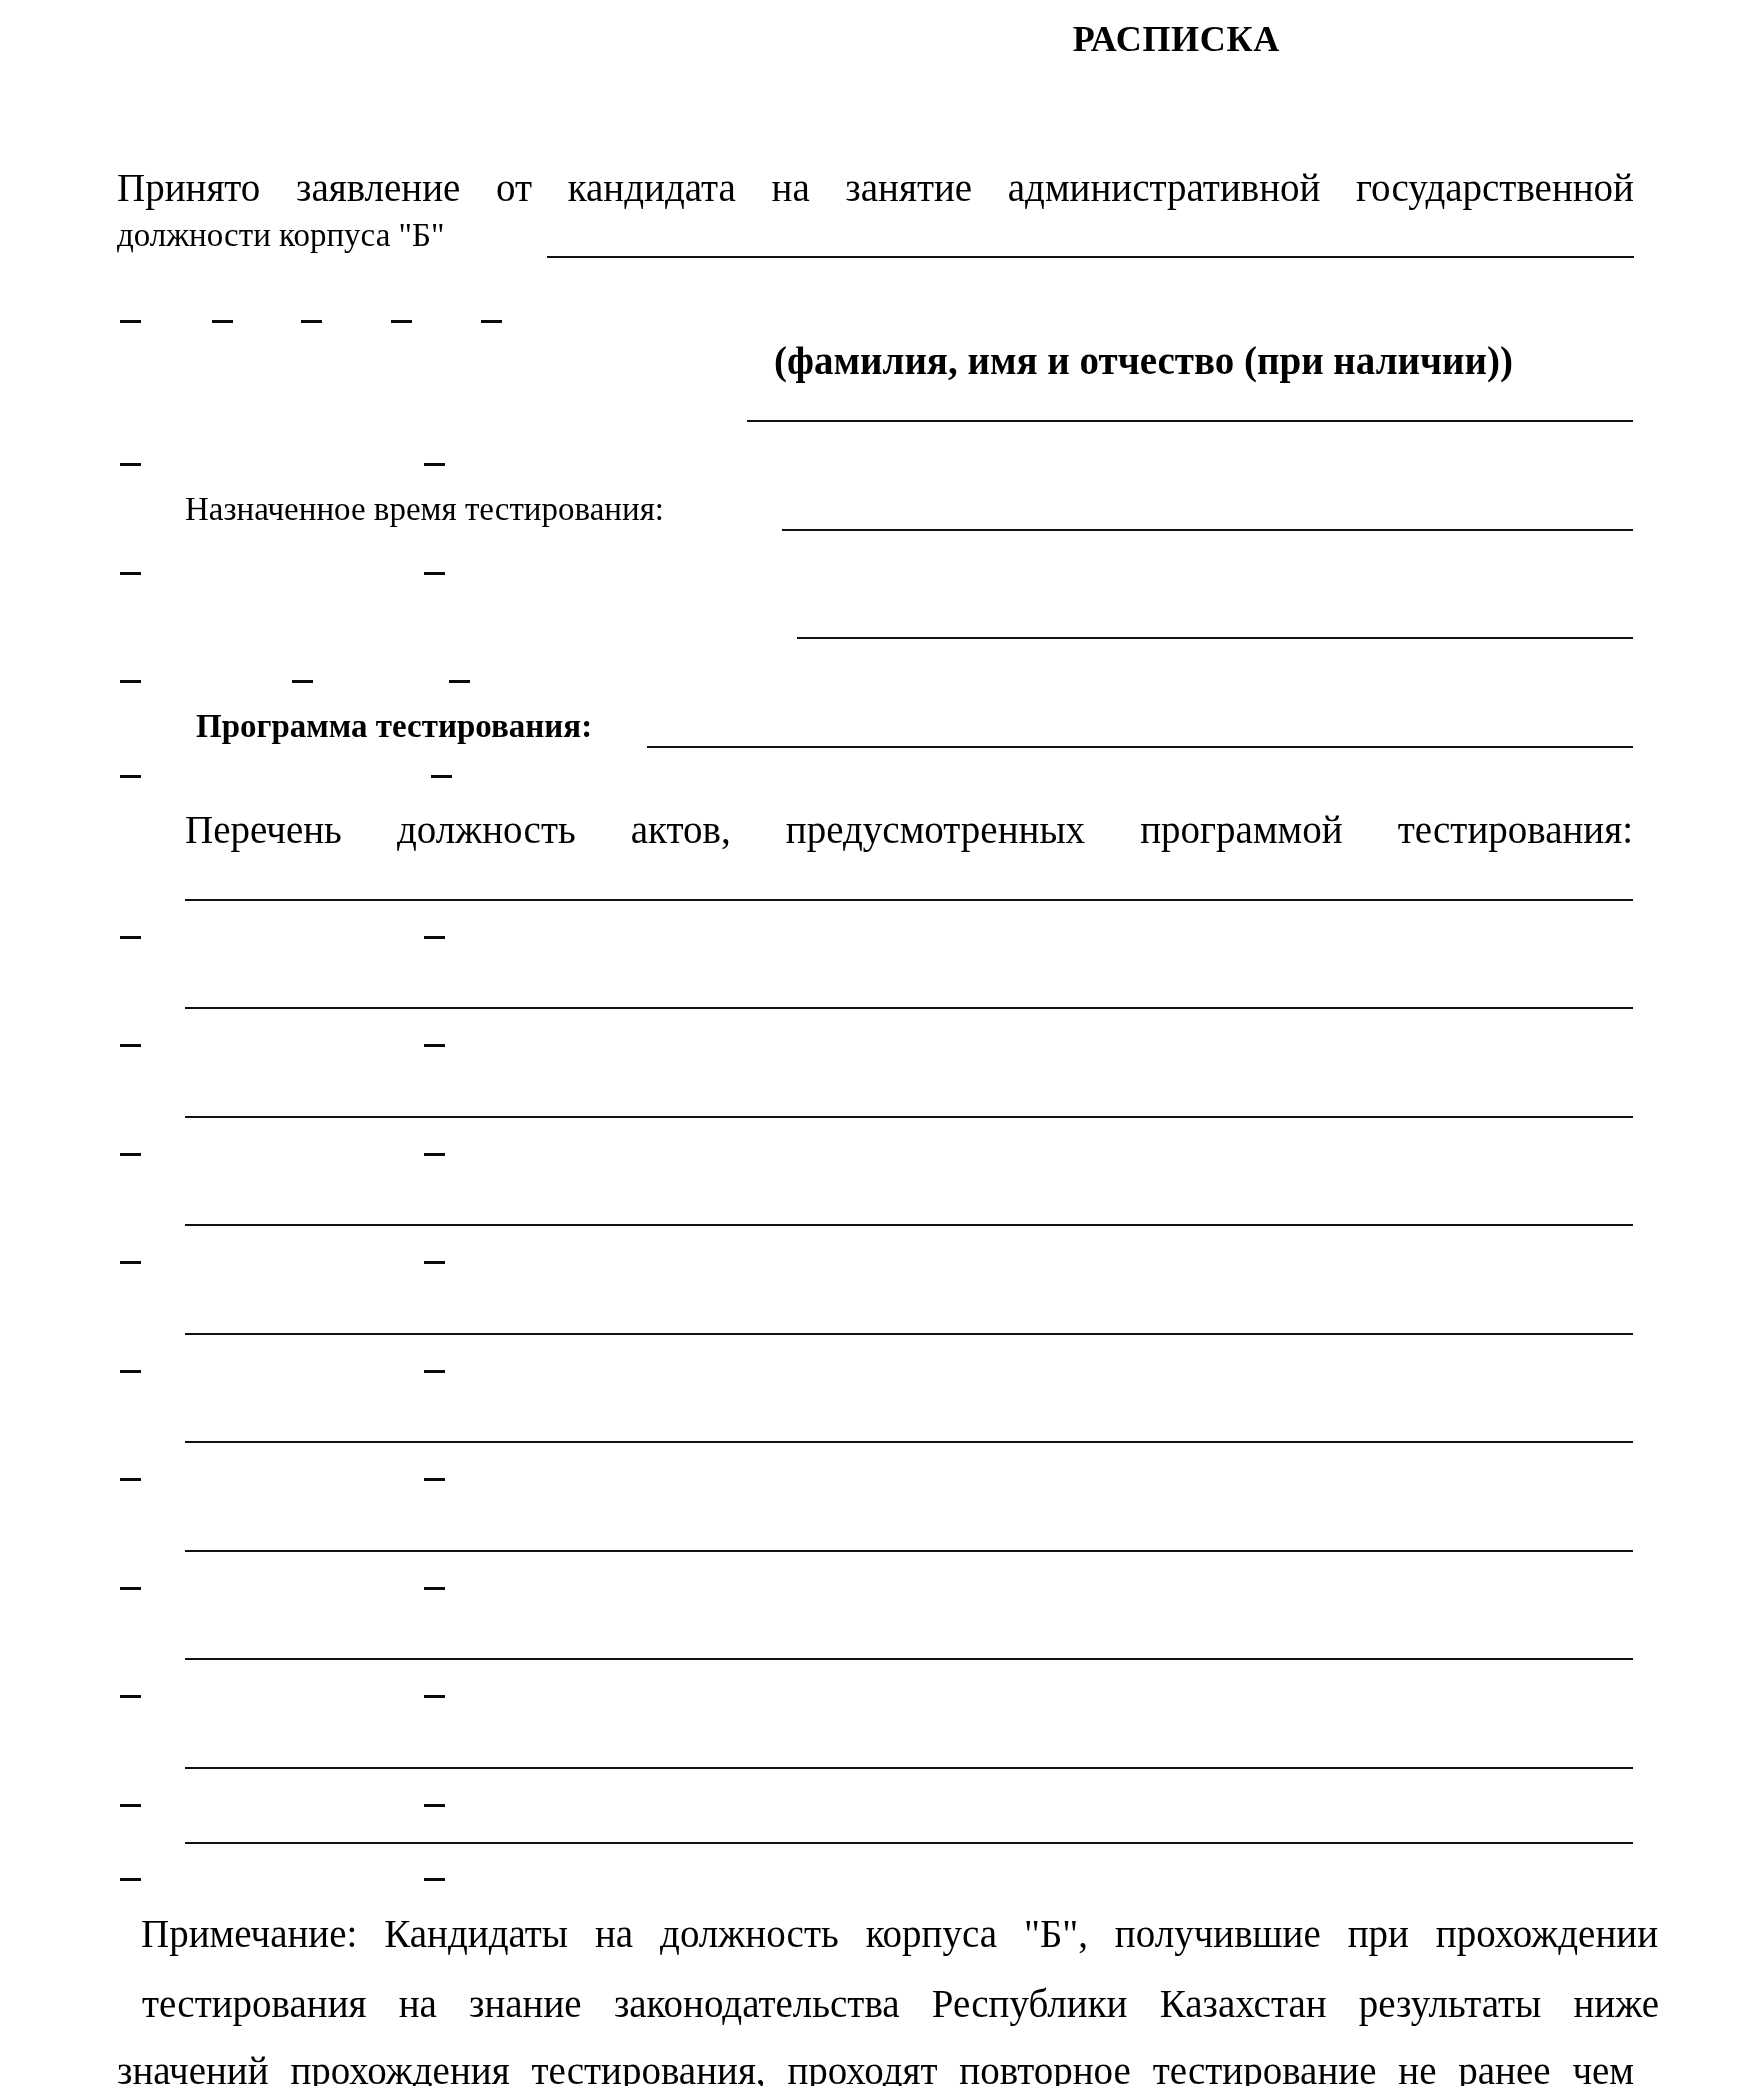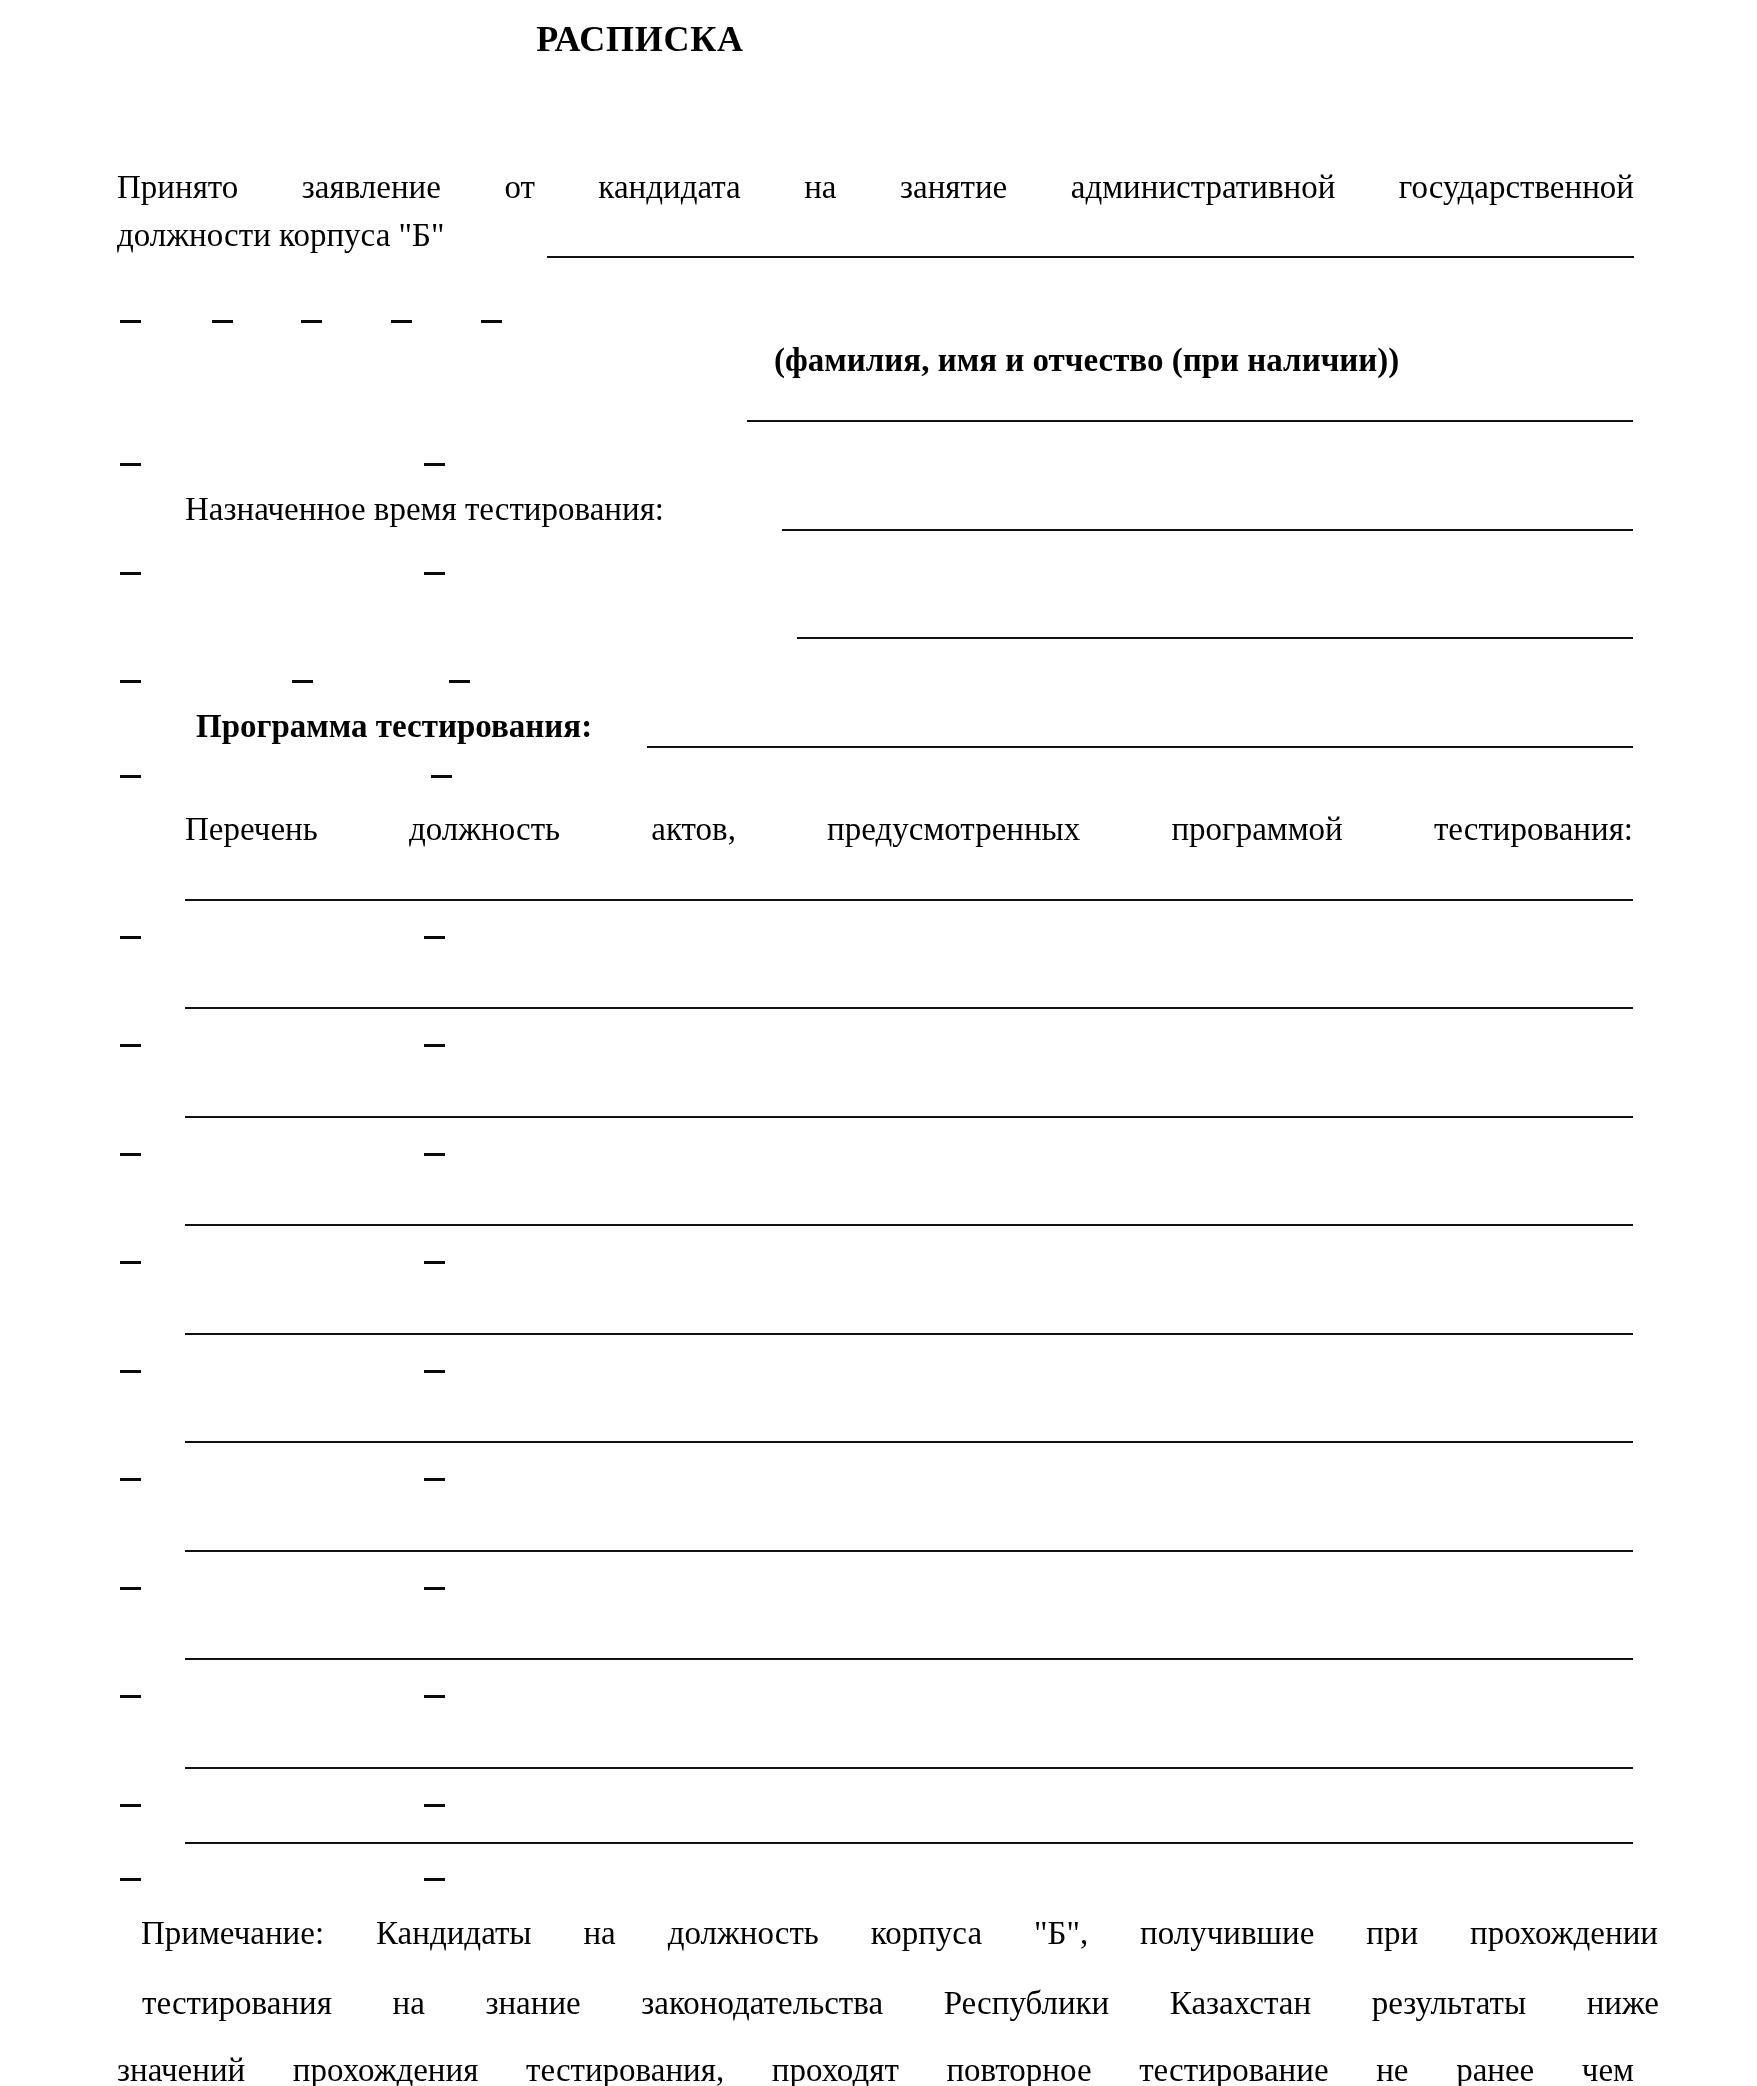--- a/index.html
+++ b/index.html
@@ -22,31 +22,31 @@
     background: #ffffff;
     overflow: hidden;
   }
 
   
   .doc-title {
     position: absolute;
     left: 0;
     top: 19.5px;
     width: 1280px;
-    text-align: center;
+    text-align: right;
     font-size: 36px;
     font-weight: bold;
     letter-spacing: 0.7px;
     line-height: 1.1;
   }
 
   
   .justify-block {
     position: absolute;
-    font-size: 33px;
+    font-size: 39px;
     line-height: 53px;
     text-align: justify;
     text-align-last: justify;
     text-justify: inter-word;
   }
 
   
   .field-row {
     position: absolute;
     font-size: 33px;

